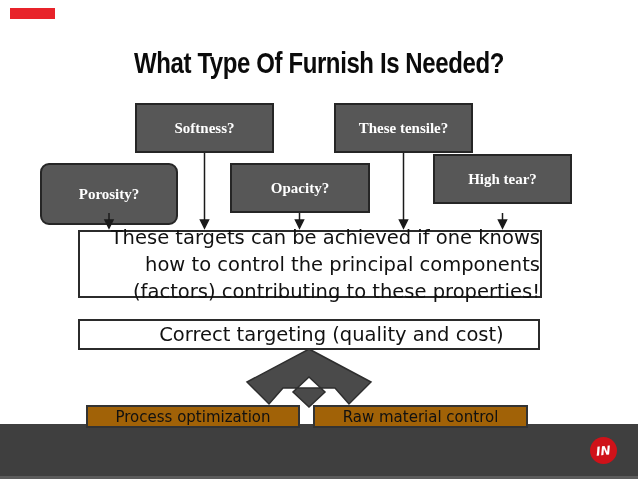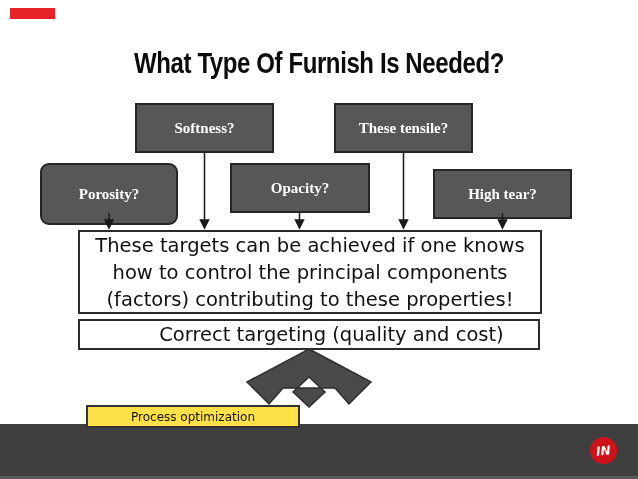--- a/index.html
+++ b/index.html
@@ -16,34 +16,34 @@
   }
   .gray-box{
     background:#575757;border:2px solid #262626;color:#ffffff;
     display:flex;align-items:center;justify-content:center;
     font-weight:700;font-size:15px;font-family:Liberation Serif, serif;
   }
   #box-softness{left:135px;top:103px;width:139px;height:50px;}
   #box-high-tensile{left:334px;top:103px;width:139px;height:50px;}
   #box-porosity{left:40px;top:163px;width:138px;height:62px;border-radius:9px;}
   #box-opacity{left:230px;top:163px;width:140px;height:50px;}
-  #box-high-tear{left:433px;top:154px;width:139px;height:50px;margin-top:15px;}
+  #box-high-tear{left:433px;top:154px;width:139px;height:50px;}
   #statement-box{
-    left:78px;top:230px;width:464px;height:84px;background:#ffffff;border:2px solid #2b2b2b;
-    display:flex;flex-direction:column;align-items:center;justify-content:center;
+    left:78px;top:230px;width:464px;height:68px;background:#ffffff;border:2px solid #2b2b2b;
+    display:flex;flex-direction:column;align-items:flex-end;justify-content:center;
     font-size:19.5px;line-height:27px;color:#111111;text-align:center;white-space:nowrap;
   }
   #targeting-box{
     left:78px;top:319px;width:462px;height:31px;background:#ffffff;border:2px solid #2b2b2b;
     display:flex;align-items:center;justify-content:center;
     font-size:19.5px;color:#111111;white-space:nowrap;padding-left:45px;
   }
   .outcome-box{
-    background:#fde047;border:2px solid #333333;color:#111111;
-    display:flex;align-items:center;justify-content:center;font-size:12px;z-index:5;white-space:nowrap;
+    background:#a16207;border:2px solid #333333;color:#111111;
+    display:flex;align-items:center;justify-content:center;font-size:15px;z-index:5;white-space:nowrap;
   }
   #box-process{left:86px;top:405px;width:214px;height:23px;}
   #box-raw{left:313px;top:405px;width:215px;height:23px;}
   #bottom-bar{left:0;top:424px;width:638px;height:55px;background:#3f3f3f;z-index:1;}
   #bottom-strip{left:0;top:476px;width:638px;height:3px;background:#5c5c5c;z-index:2;}
   #logo-badge{
     left:590px;top:437px;width:27px;height:27px;border-radius:50%;background:#cf1219;z-index:6;
     display:flex;align-items:center;justify-content:center;
   }
   #logo-badge span{
@@ -108,20 +108,23 @@
     <div>(factors) contributing to these properties!</div>
   </div>
 
   <div class="abs" id="targeting-box">
     <span>Correct targeting (quality and cost)</span>
   </div>
 
   <div class="abs outcome-box" id="box-process">
     <span>Process optimization</span>
   </div>
+  <div class="abs outcome-box" id="box-raw">
+    <span>Raw material control</span>
+  </div>
 
   <div class="abs" id="bottom-bar"></div>
   <div class="abs" id="bottom-strip"></div>
 
   <div class="abs" id="logo-badge">
     <span>IN</span>
   </div>
 
 </div>
 

